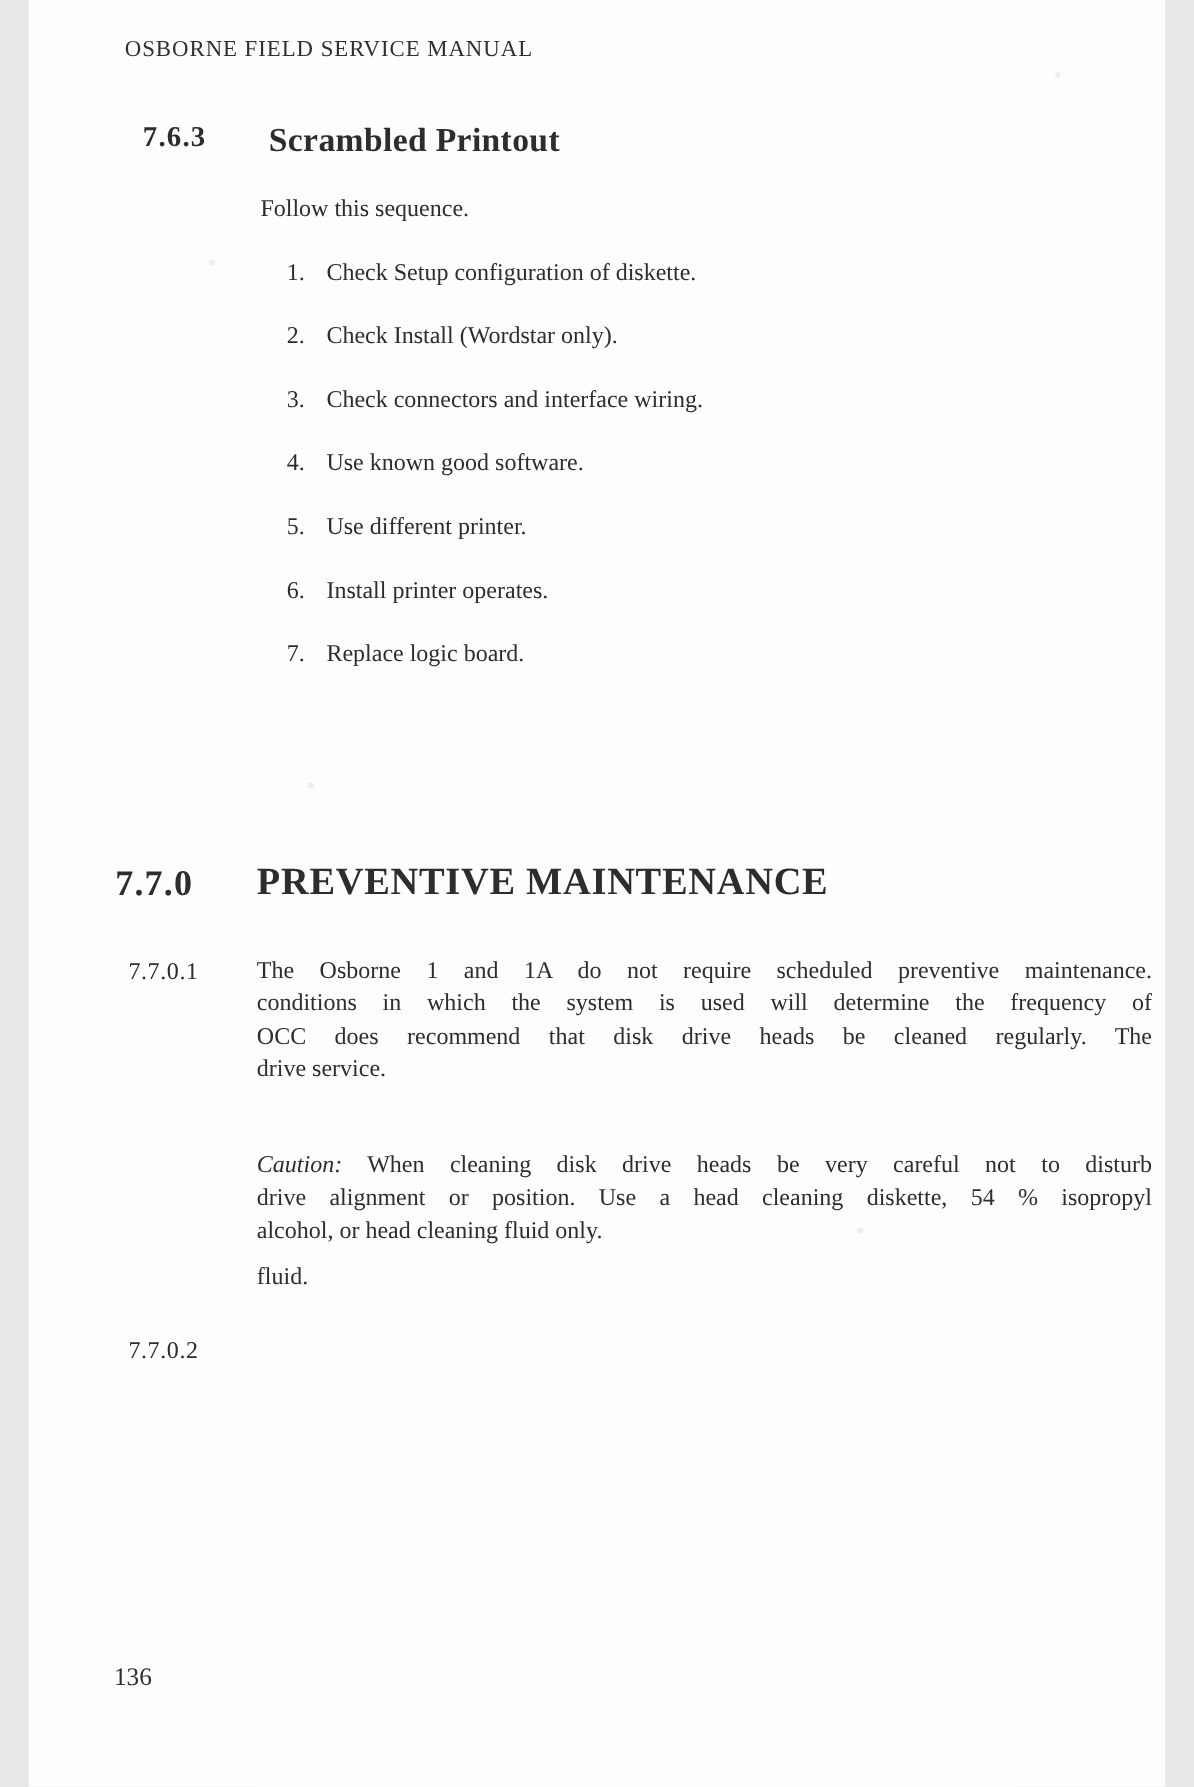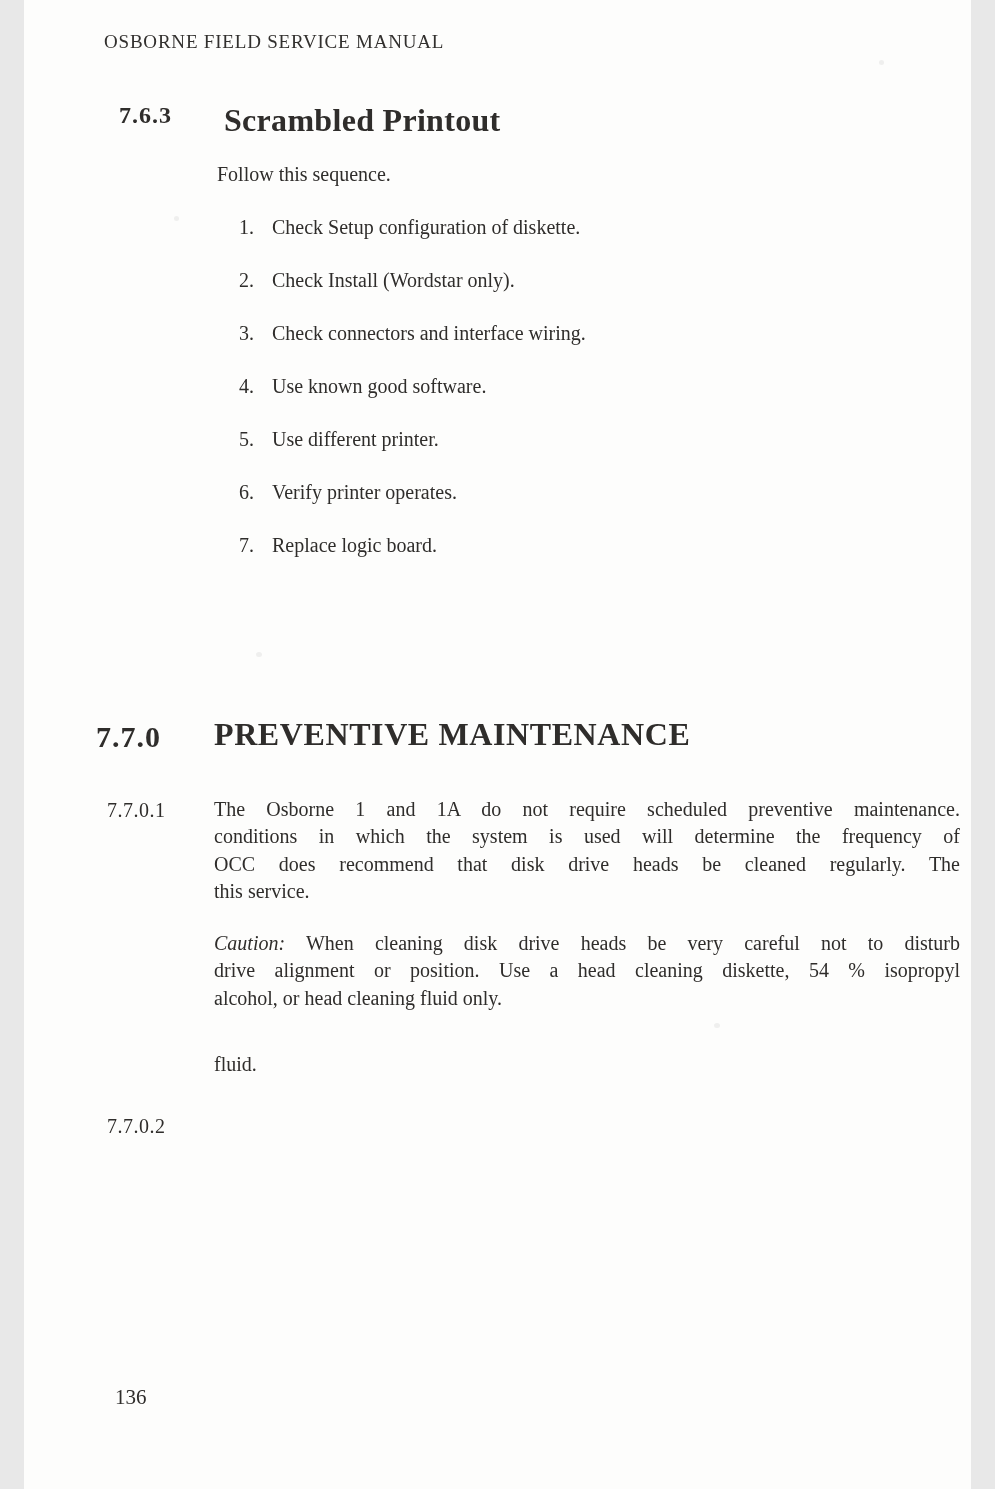--- a/index.html
+++ b/index.html
@@ -38,21 +38,21 @@
     left: 95px;
     top: 0;
     font-size: 24px;
     font-weight: bold;
     letter-spacing: 1px;
   }
   .sec763-title {
     position: absolute;
     left: 200px;
     top: 0;
-    font-size: 32px;
+    font-size: 28px;
     font-weight: bold;
     letter-spacing: 0.3px;
   }
   .intro {
     position: absolute;
     left: 193px;
     top: 163px;
     font-size: 20px;
   }
   .steps {
@@ -106,36 +106,35 @@
   .subnum-7701 { top: 799px; }
   .subnum-7702 { top: 1115px; text-align: center; }
   .para {
     position: absolute;
     left: 190px;
     width: 746px;
     font-size: 20px;
     line-height: 27.4px;
   }
   .para-7701   { top: 796px; }
-  .para-caution{ top: 930px; }
+  .para-caution{ top: 958px; }
   .para-7702   { top: 1051px; }
   .jline {
     text-align: justify;
     text-align-last: justify;
   }
   .lline {
     text-align: left;
   }
   .it { font-style: italic; }
   .page-number {
     position: absolute;
     left: 71px;
     top: 1385px;
     font-size: 21px;
-    margin-left: 20px;
   }
   
   .speck {
     position: absolute;
     background: rgba(120,120,120,0.10);
     border-radius: 50%;
   }
   .sp1 { left: 150px; top: 216px;  width: 5px; height: 5px; }
   .sp2 { left: 232px; top: 652px;  width: 6px; height: 5px; }
   .sp3 { left: 690px; top: 1023px; width: 6px; height: 5px; }
@@ -171,39 +170,39 @@
     <div class="step">
       <span class="step-num">4.</span>
       <span class="step-text">Use known good software.</span>
     </div>
     <div class="step">
       <span class="step-num">5.</span>
       <span class="step-text">Use different printer.</span>
     </div>
     <div class="step">
       <span class="step-num">6.</span>
-      <span class="step-text">Verify printer operates.</span>
+      <span class="step-text">Install printer operates.</span>
     </div>
     <div class="step">
       <span class="step-num">7.</span>
       <span class="step-text">Replace logic board.</span>
     </div>
   </div>
 
   <div class="sec770-head">
     <span class="sec770-num">7.7.0</span>
     <span class="sec770-title">PREVENTIVE MAINTENANCE</span>
   </div>
 
   <div class="subnum subnum-7701">7.7.0.1</div>
   <div class="para para-7701">
     <div class="jline">The Osborne 1 and 1A do not require scheduled preventive maintenance.</div>
     <div class="jline">conditions in which the system is used will determine the frequency of</div>
     <div class="jline">OCC does recommend that disk drive heads be cleaned regularly. The</div>
-    <div class="lline">this service.</div>
+    <div class="lline">drive service.</div>
   </div>
 
   <div class="para para-caution">
     <div class="jline"><span class="it">Caution:</span><span> When cleaning disk drive heads be very careful not to disturb</span></div>
     <div class="jline">drive alignment or position. Use a head cleaning diskette, 54 % isopropyl</div>
     <div class="lline">alcohol, or head cleaning fluid only.</div>
   </div>
 
   <div class="subnum subnum-7702">7.7.0.2</div>
   <div class="para para-7702">

